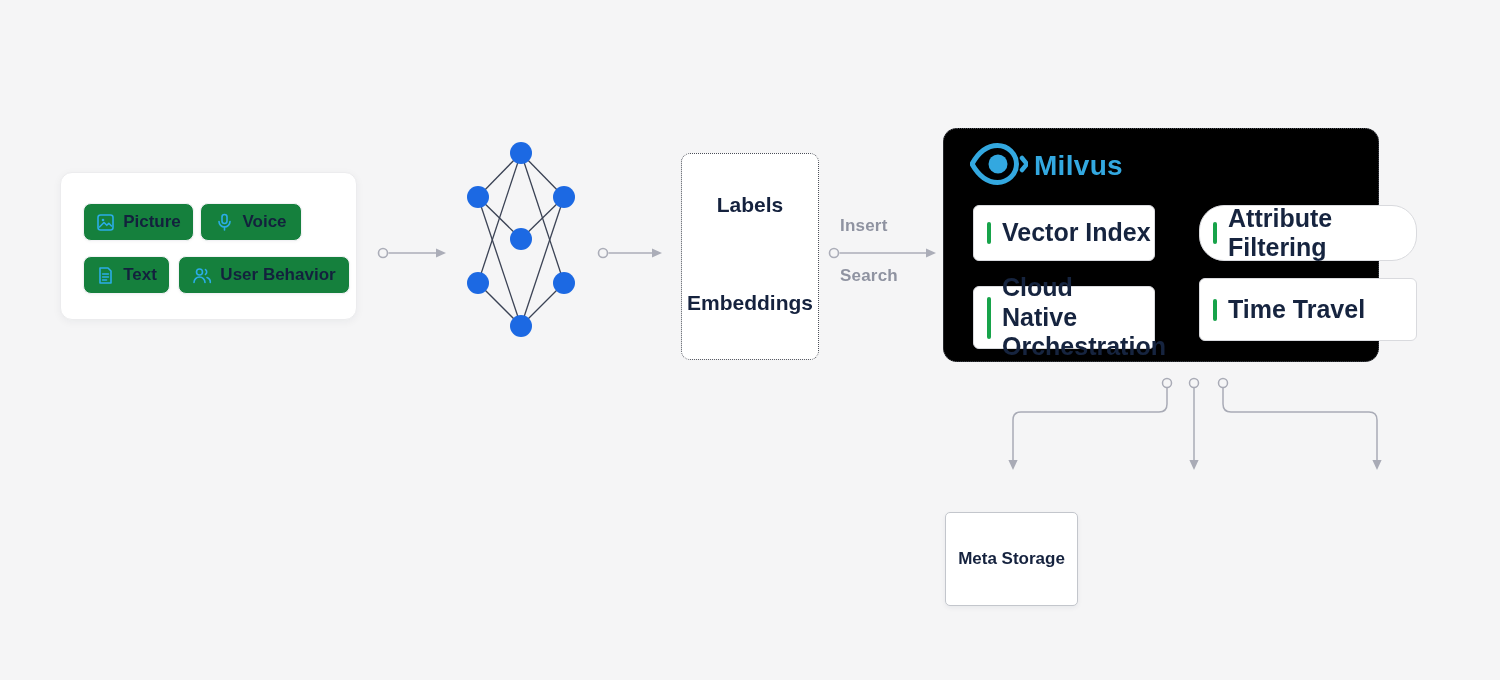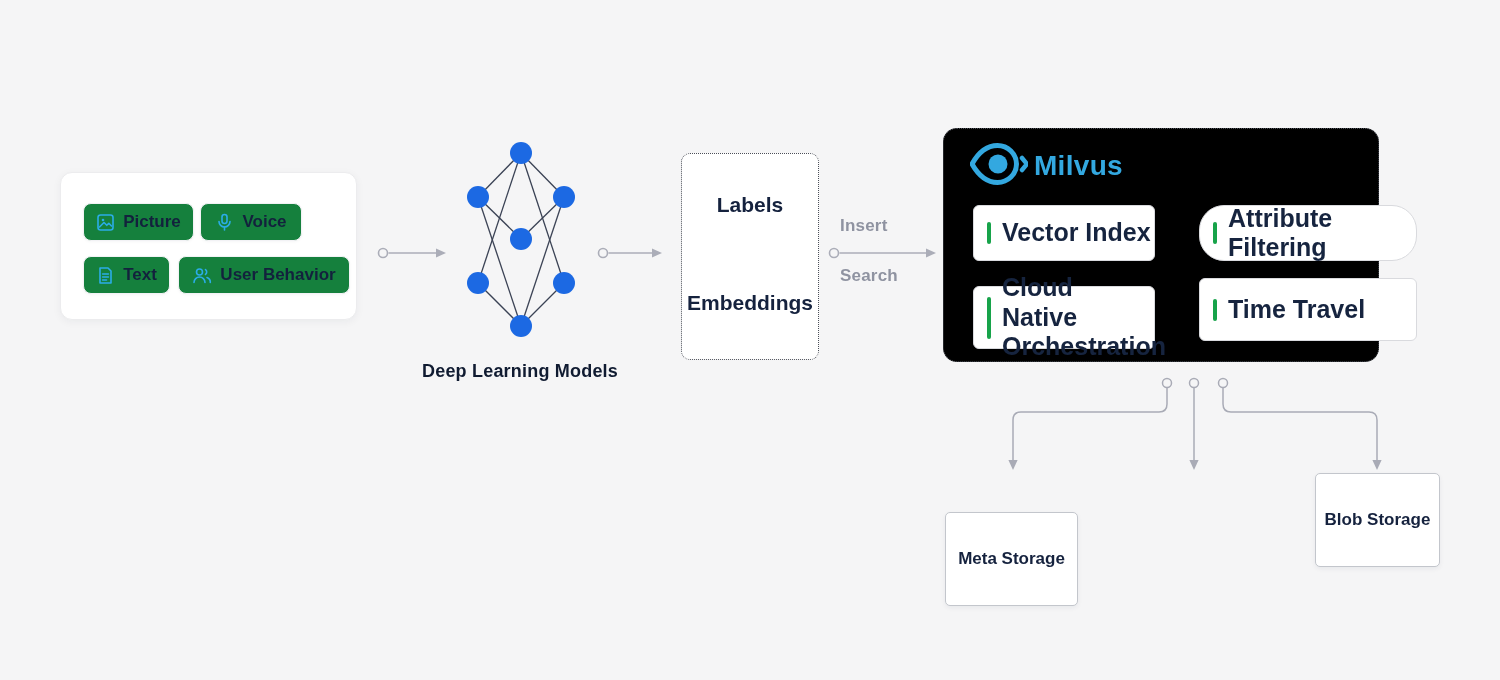--- a/index.html
+++ b/index.html
@@ -199,21 +199,20 @@
           <circle cx="7.5" cy="6" r="3"></circle>
           <path d="M2,16.5 a5.5,5.5 0 0 1 11,0"></path>
           <path d="M13.5,3.6 a3,3 0 0 1 0,4.8"></path>
           <path d="M15,11.5 a5.5,5 0 0 1 3.3,5"></path>
         </svg>
       </span>
       <span>User Behavior</span>
     </div>
   </div>
 
-  <div class="abs dlm-label">Deep Learning Models</div>
 
   <div class="abs output-box">
     <div class="line-top">Labels</div>
     <div class="line-bottom">Embeddings</div>
   </div>
 
   <div class="abs flow-label flow-insert">Insert</div>
   <div class="abs flow-label flow-search">Search</div>
 
   <div class="abs milvus-box">
@@ -242,17 +241,14 @@
     </div>
     <div class="feature feat-time">
       <span class="bar h1"></span>
       <span class="flabel">Time Travel</span>
     </div>
   </div>
 
   <div class="abs storage storage-meta">
     <span>Meta Storage</span>
   </div>
-  <div class="abs storage storage-blob">
-    <span>Blob Storage</span>
-  </div>
 
 </div>
 
 </body></html>

